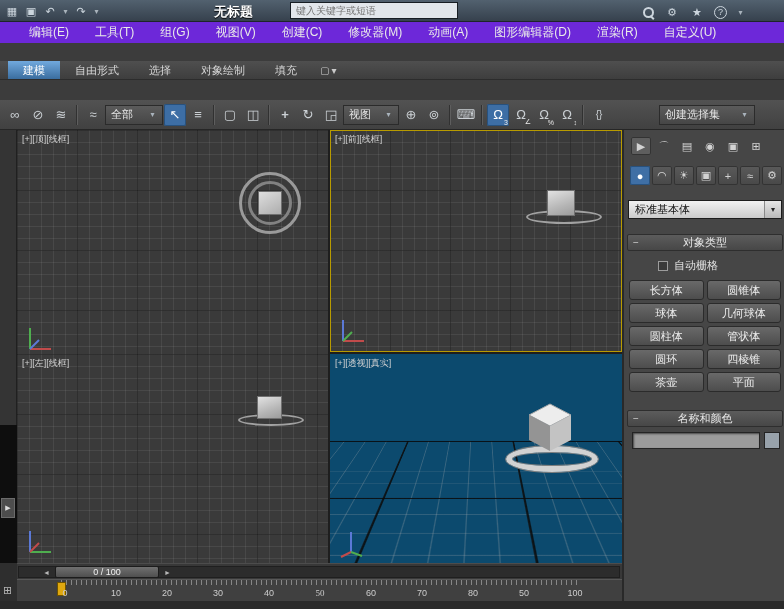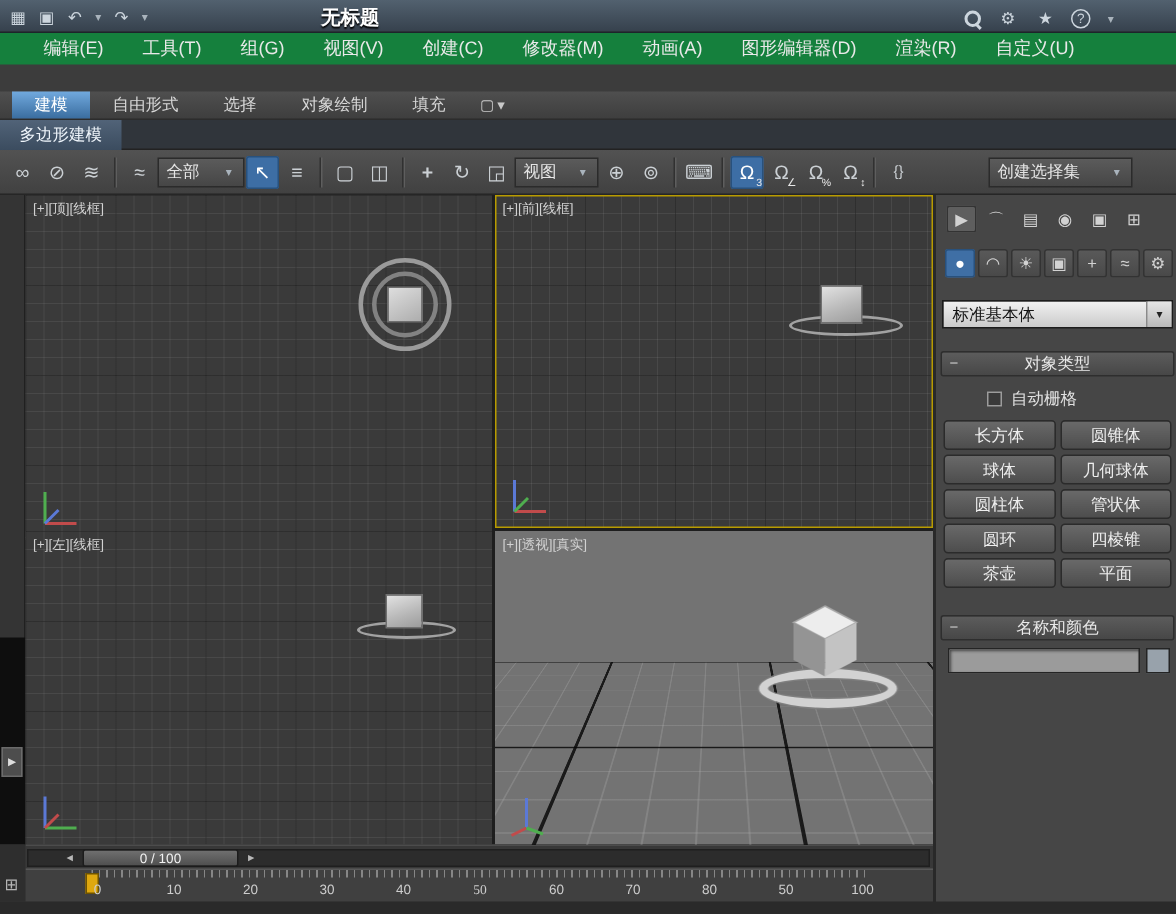--- a/index.html
+++ b/index.html
@@ -15,21 +15,21 @@
   .caret { color:#a9b3bc; font-size:8px; width:9px; text-align:center; }
   .title { color:#ffffff; font-size:13px; font-weight:bold; text-shadow:0 1px 1px #000; }
   .searchbox { width:168px; height:17px; background:#e2e6eb; border:1px solid #171d23; font-size:10px; color:#444; padding:0 5px; font-family:inherit; }
   .tbright { display:flex; align-items:center; gap:9px; }
   .mag { position:relative; width:13px; height:13px; display:inline-block; }
   .mag::before { content:""; position:absolute; left:1px; top:1px; width:7px; height:7px; border:2px solid #ccd5dd; border-radius:50%; }
   .mag::after { content:""; position:absolute; left:9px; top:9px; width:5px; height:2px; background:#ccd5dd; transform:rotate(45deg); transform-origin:0 0; }
   .helpc { width:13px; height:13px; border-radius:50%; border:1px solid #ccd5dd; color:#ccd5dd; font-size:9px; display:flex; align-items:center; justify-content:center; }
 
   
-  .menubar { left:0; top:22px; width:784px; height:21px; background:#15803d; display:flex; align-items:center; padding-left:16px; }
+  .menubar { left:0; top:22px; width:784px; height:21px; background:#6d28d9; display:flex; align-items:center; padding-left:16px; }
   .menubar2 { left:0; top:43px; width:784px; height:18px; background:#3d4853; display:flex; align-items:center; padding-left:26px; border-bottom:1px solid #2a313a; }
   .menu-item { color:#e9e9e9; font-size:12px; padding:0 13px; white-space:nowrap; }
 
   
   .ribbontabs { left:0; top:61px; width:784px; height:19px; background:linear-gradient(#4f4f4f,#3e3e3e); display:flex; align-items:stretch; padding-left:8px; border-bottom:1px solid #2c2c2c; }
   .rtab { color:#d8d8d8; font-size:11px; padding:0 15px; line-height:19px; white-space:nowrap; }
   .rtab.active { background:linear-gradient(#71a9de,#3a6d9f); color:#fff; }
   .rtoggle { display:flex; align-items:center; gap:2px; color:#c9c9c9; font-size:10px; padding:0 8px; }
   .subtabrow { left:0; top:80px; width:784px; height:20px; background:#30353b; border-bottom:1px solid #222; }
   .subtab { position:absolute; left:0; top:0; height:20px; padding:0 13px; background:linear-gradient(#516378,#3b4c5f); color:#eef4fa; font-size:11px; line-height:20px; }
@@ -48,21 +48,21 @@
   .flyout { position:absolute; left:1px; top:368px; width:14px; height:20px; background:#4d4d4d; border:1px solid #6b6b6b; color:#ddd; font-size:7px; display:flex; align-items:center; justify-content:center; }
   .vparea { left:17px; top:130px; width:605px; height:433px; background:#1e1e1e; }
   .vp { position:absolute; overflow:hidden; background-color:#3a3a3a;
     background-image:
       linear-gradient(to right, rgba(15,15,15,.45) 1px, transparent 1px),
       linear-gradient(to bottom, rgba(15,15,15,.45) 1px, transparent 1px),
       linear-gradient(to right, rgba(170,170,170,.13) 1px, transparent 1px),
       linear-gradient(to bottom, rgba(170,170,170,.13) 1px, transparent 1px);
     background-size:60px 60px,60px 60px,12px 12px,12px 12px; }
   .vp.active { outline:1px solid #b89b00; outline-offset:-1px; }
-  .vp.persp { background-image:none; background:#737373; }
+  .vp.persp { background-image:none; background:#0c4a6e; }
   .vplabel { position:absolute; left:5px; top:3px; color:#d2d2d2; font-size:9px; z-index:6; }
   .pplane { position:absolute; left:-70px; top:28px; width:440px; height:330px;
     background-color:transparent;
     background-image:
       linear-gradient(to right, rgba(8,8,8,.85) 2px, transparent 2px),
       linear-gradient(to bottom, rgba(8,8,8,.85) 2px, transparent 2px),
       linear-gradient(to right, rgba(175,175,175,.28) 1px, transparent 1px),
       linear-gradient(to bottom, rgba(175,175,175,.28) 1px, transparent 1px);
     background-size:130px 130px,130px 130px,26px 26px,26px 26px;
     transform:perspective(360px) rotateX(60deg); transform-origin:50% 30%; }
@@ -115,20 +115,21 @@
   <div class="abs titlebar">
     <div class="abs qat">
       <span class="qicon">▦</span>
       <span class="qicon">▣</span>
       <span class="qicon">↶</span>
       <span class="caret">▾</span>
       <span class="qicon">↷</span>
       <span class="caret">▾</span>
     </div>
     <div class="abs title" style="left:214px; top:3px;">无标题</div>
+    <input class="abs searchbox" style="left: 290px; top: 2px;" placeholder="键入关键字或短语">
     <div class="abs tbright" style="left:642px; top:4px;">
       <span class="mag"></span>
       <span class="qicon">⚙</span>
       <span class="qicon">★</span>
       <span class="helpc">?</span>
       <span class="caret">▾</span>
     </div>
   </div>
 
   <div class="abs menubar">
@@ -147,23 +148,20 @@
   <div class="abs ribbontabs">
     <span class="rtab active">建模</span>
     <span class="rtab">自由形式</span>
     <span class="rtab">选择</span>
     <span class="rtab">对象绘制</span>
     <span class="rtab">填充</span>
     <span class="rtoggle">
       <span>▢</span>
       <span>▾</span>
     </span>
-  </div>
-  <div class="abs subtabrow">
-    <span class="subtab">多边形建模</span>
   </div>
 
   <div class="abs toolbar">
     <span class="ticon">∞</span>
     <span class="ticon">⊘</span>
     <span class="ticon">≋</span>
     <span class="tsep"></span>
     <span class="ticon">≈</span>
     <span class="tdd" style="width:58px;">
       <span>全部</span>

